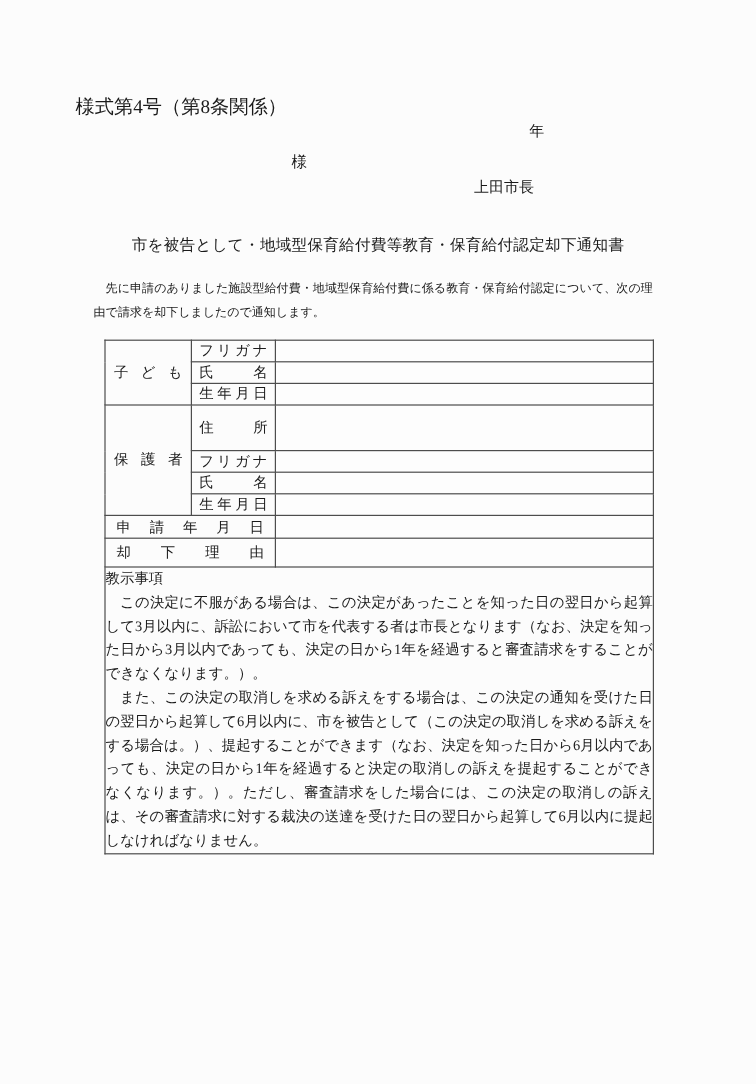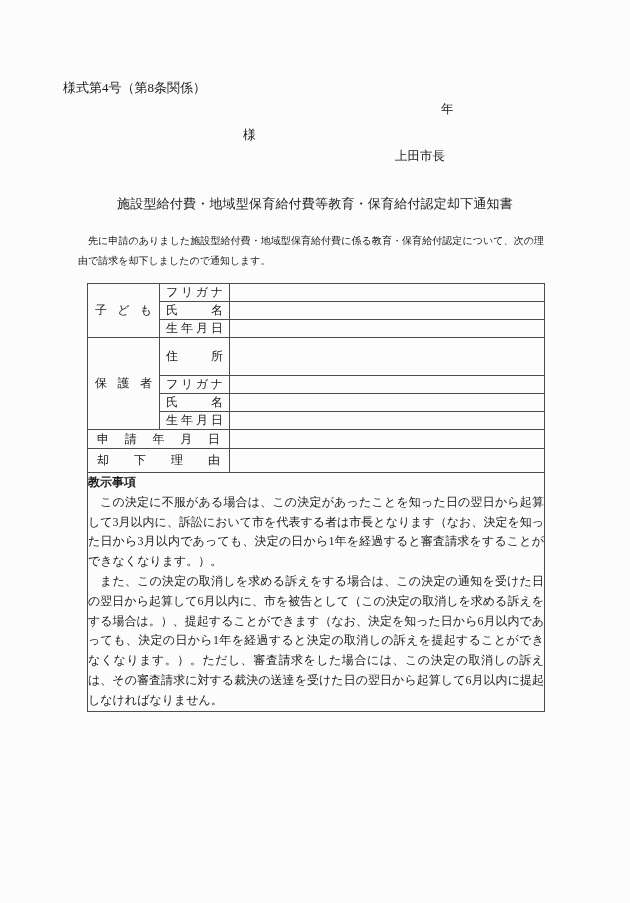--- a/index.html
+++ b/index.html
@@ -10,21 +10,21 @@
   }
   .page{
     position:relative;
     width:630px;height:903px;
     margin:0 auto;
     background:#fcfcfc;
     overflow:hidden;
     font-size:12px;
   }
   .abs{position:absolute;}
-  .form-number{left:63px;top:79px;font-size:13px;}
+  .form-number{left:63px;top:79px;font-size:16px;}
   .date-line{left:441px;top:101px;width:87px;font-size:12.5px;}
   .addressee{left:243px;top:126px;font-size:13px;}
   .sender{left:395px;top:148px;font-size:12.5px;font-family:Liberation Mono, monospace;}
   .doc-title{left:0;top:195px;width:630px;text-align:center;font-size:13px;letter-spacing:0.2px;}
   .body-par{
     left:78px;top:231px;width:466px;
     font-size:10px;line-height:20px;
     text-indent:1em;text-align:justify;
   }
   .jdist{display:flex;justify-content:space-between;width:100%;box-sizing:border-box;}
@@ -40,39 +40,39 @@
   td.group-cell .jdist{padding:0 7px;}
   td.label-cell .jdist{padding:0 6px;}
   td.wide-label .jdist{padding:0 9px;}
   td.value-cell{background:#fdfdfd;}
   td.notice-cell{
     vertical-align:top;
     padding:3px 6px 0 6px;
     line-height:19.8px;
     font-size:12px;
   }
-  .notice-heading{margin:0;font-weight:bold;}
+  .notice-heading{margin:0;}
   .notice-par{margin:0;text-indent:1em;text-align:justify;}
 </style>
 </head>
 <body>
 
 <div class="page">
 
   <div class="abs form-number">様式第4号（第8条関係）</div>
 
   <div class="abs date-line jdist">
       <span>年</span>
     </div>
 
   <div class="abs addressee">様</div>
 
   <div class="abs sender">上田市長</div>
 
-  <div class="abs doc-title">施設型給付費・地域型保育給付費等教育・保育給付認定却下通知書</div>
+  <div class="abs doc-title">市を被告として・地域型保育給付費等教育・保育給付認定却下通知書</div>
 
   <div class="abs body-par">先に申請のありました施設型給付費・地域型保育給付費に係る教育・保育給付認定について、次の理由で請求を却下しましたので通知します。</div>
 
   <table class="main">
     <colgroup>
       <col style="width:72px">
         <col style="width:70px">
         <col style="width:315px">
     </colgroup>
     <tbody>

